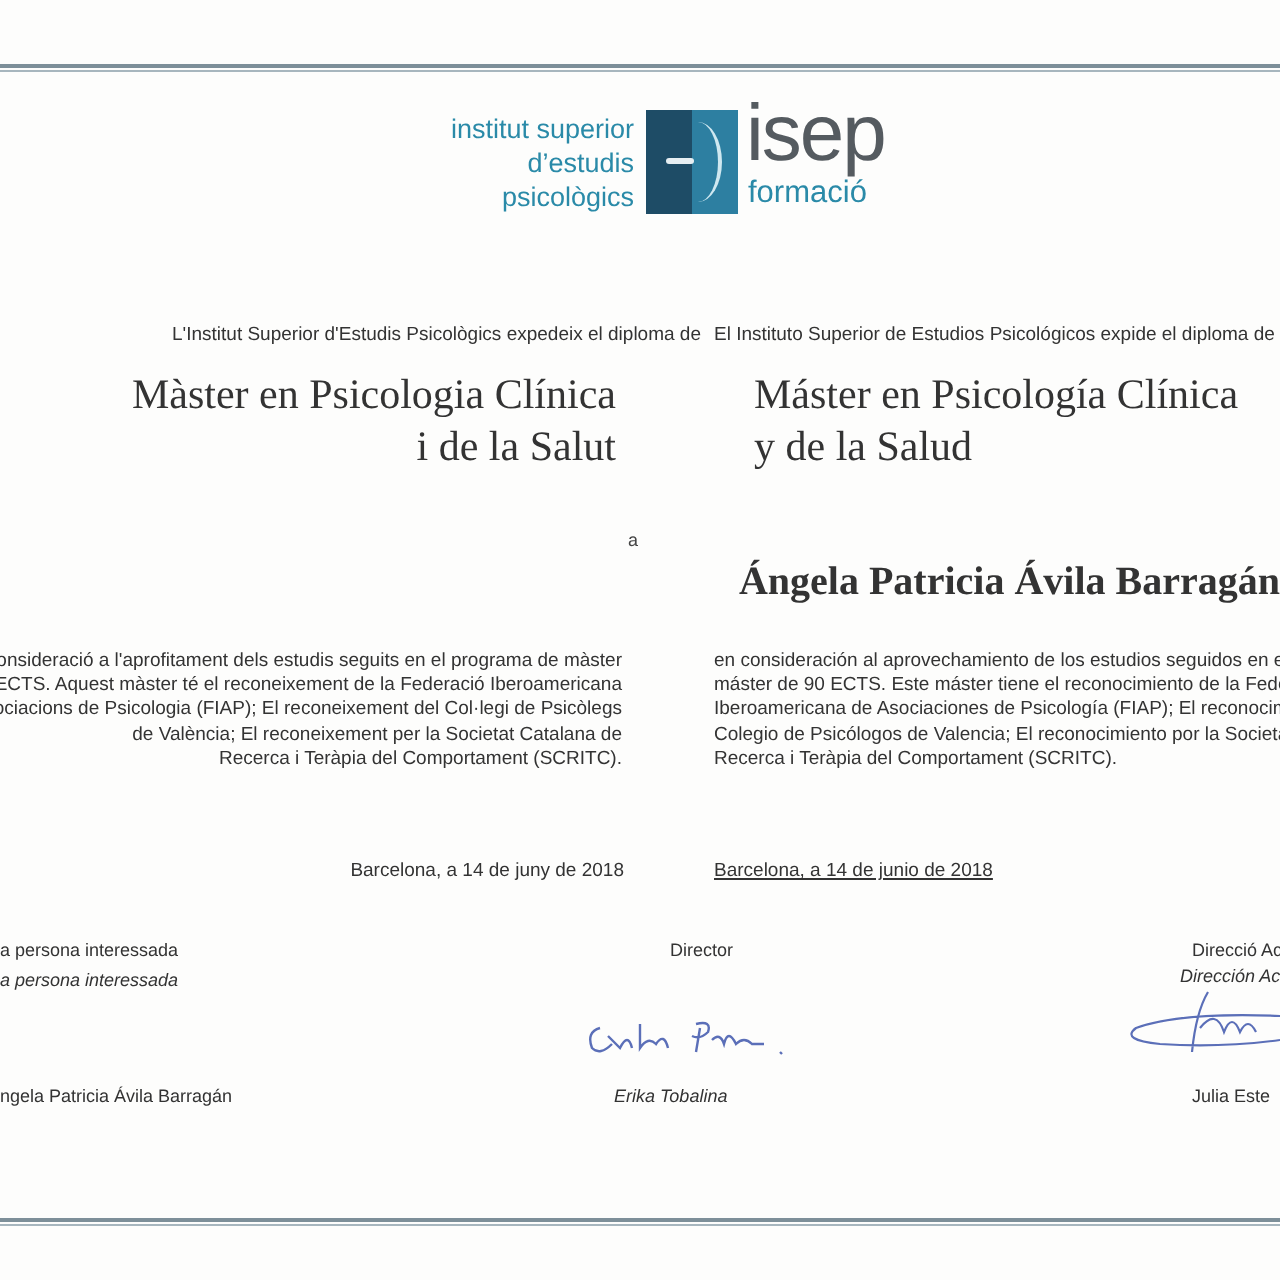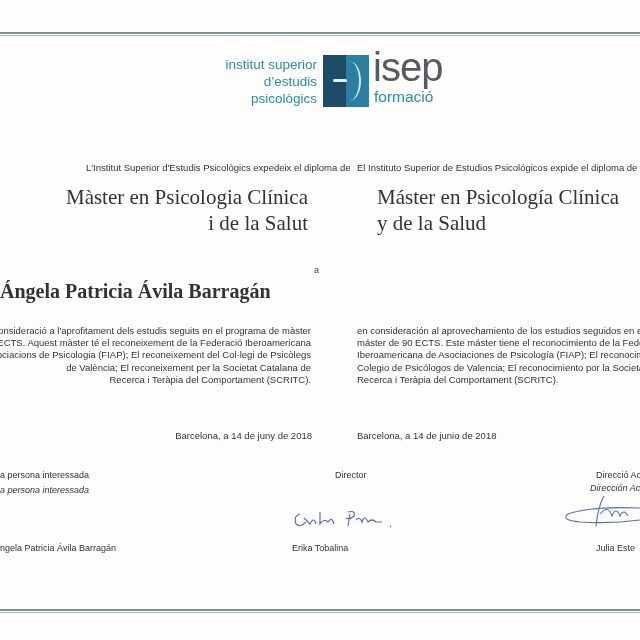--- a/index.html
+++ b/index.html
@@ -11,21 +11,21 @@
                font-size:13.5px; line-height:17px; }
   .logo-box { position:absolute; left:323px; top:55px; width:46px; height:52px; background:#1e4c66; overflow:hidden; }
   .logo-box .right { position:absolute; left:23px; top:0; width:23px; height:52px; background:#2d7fa1; }
   .logo-box .arc { position:absolute; left:14px; top:6px; width:22px; height:40px; border-right:2px solid #cfe8f0; border-radius:0 50% 50% 0; }
   .logo-box .mark { position:absolute; left:10px; top:24px; width:14px; height:3px; background:#e6eef2; border-radius:2px; }
   .isep { position:absolute; left:373px; top:47px; font-size:40px; line-height:40px; color:#555b60; letter-spacing:-1px; }
   .formacio { position:absolute; left:374px; top:88px; font-size:15.5px; color:#2a8aa8; }
   .issuer { position:absolute; top:162px; font-size:9.5px; color:#333; }
   .title { position:absolute; font-family:"Liberation Serif", serif; font-size:21px; line-height:26px; color:#333; }
   .a { position:absolute; left:314px; top:265px; font-size:9px; color:#444; }
-  .name { position:absolute; left:0; width:640px; top:280px; text-align:left; font-family:"Liberation Serif", serif;
+  .name { position:absolute; left:0; width:640px; top:280px; text-align:right; font-family:"Liberation Serif", serif;
           font-weight:bold; font-size:20px; color:#333; }
   .para { position:absolute; top:325px; font-size:9.5px; line-height:12.2px; color:#333; white-space:nowrap; }
   .date { position:absolute; top:430px; font-size:9.5px; color:#333; }
   .sig { position:absolute; font-size:9px; color:#333; white-space:nowrap; }
   .it { font-style:italic; }
   svg { position:absolute; }
 </style>
 </head>
 <body>
 
@@ -71,30 +71,30 @@
 </div>
 <div class="para" style="left:357px;">
   <div>en consideración al aprovechamiento de los estudios seguidos en el</div>
   <div>máster de  90 ECTS. Este máster tiene el reconocimiento de la Fede</div>
   <div>Iberoamericana de Asociaciones de Psicología (FIAP); El reconocim</div>
   <div>Colegio de Psicólogos de Valencia; El reconocimiento por la Societa</div>
   <div>Recerca i Teràpia del Comportament (SCRITC).</div>
 </div>
 
 <div class="date" style="right:328px;">Barcelona, a 14 de juny de 2018</div>
-<div class="date" style="left:357px;">Barcelona, a 14 de junio de 2018</div>
+<div class="date" style="left:357px;text-decoration:underline;">Barcelona, a 14 de junio de 2018</div>
 
 <div class="sig" style="left:0; top:470px;">a persona interessada</div>
 <div class="sig it" style="left:0; top:485px;">a persona interessada</div>
 <div class="sig" style="left:0; top:543px;">ngela Patricia Ávila Barragán</div>
 
 <div class="sig" style="left:318px; top:470px;margin-left:17px;">Director</div>
 <svg style="left:290px; top:506px;" width="130" height="26" viewBox="0 0 130 26">
   <path d="M10 8 Q3 10 6 18 Q10 22 16 16 M14 12 L20 18 Q24 10 26 18 M30 6 L30 18 Q34 12 38 16 Q42 10 44 18 M58 6 Q66 4 64 10 Q60 14 56 12 M60 8 L58 20 M66 14 Q70 10 72 16 Q74 8 78 16 Q82 12 86 16 L92 16 M100 20 L101 21" stroke="#5b6fb8" stroke-width="1.2" fill="none"></path>
 </svg>
-<div class="sig" style="left:292px; top:543px;">Erika Tobalina</div>
+<div class="sig" style="left:307px; top:543px;font-style:italic;">Erika Tobalina</div>
 
 <div class="sig" style="left:596px; top:470px;">Direcció Ac</div>
 <div class="sig it" style="left:590px; top:483px;">Dirección Ac</div>
 <svg style="left:560px; top:486px;" width="80" height="50" viewBox="0 0 80 50">
   <path d="M80 22 Q30 20 8 28 Q0 34 20 36 Q50 38 80 34 M44 10 Q38 20 36 40 M40 28 Q48 18 52 30 Q56 20 60 30 Q64 22 68 30" stroke="#5b6fb8" stroke-width="1.1" fill="none"></path>
 </svg>
 <div class="sig" style="left:596px; top:543px;">Julia Este</div>
 
 </body></html>

